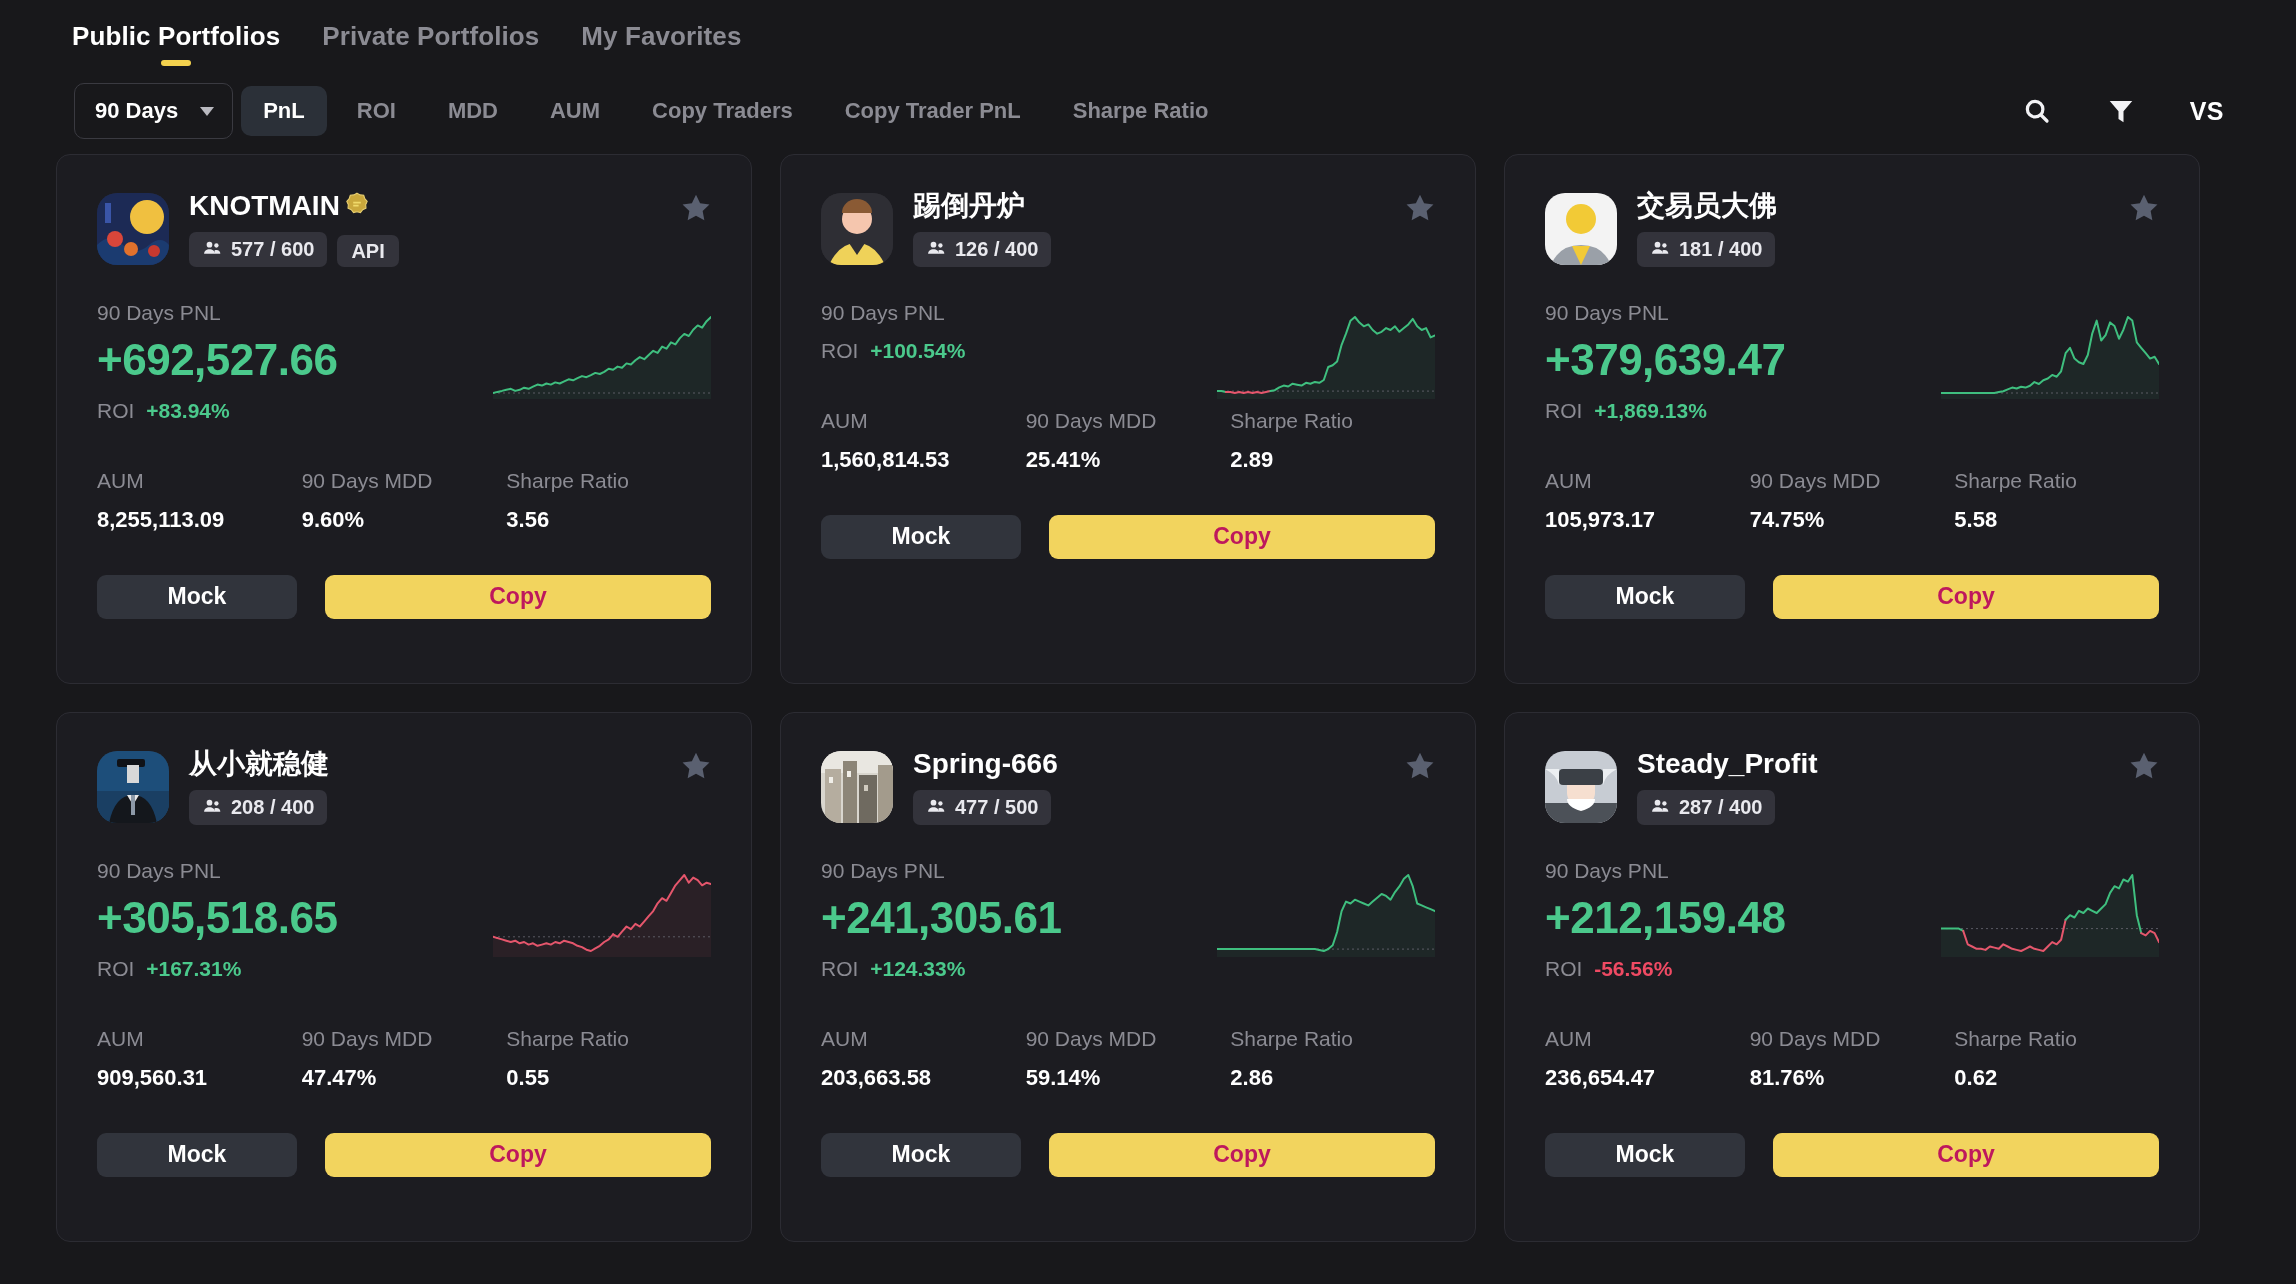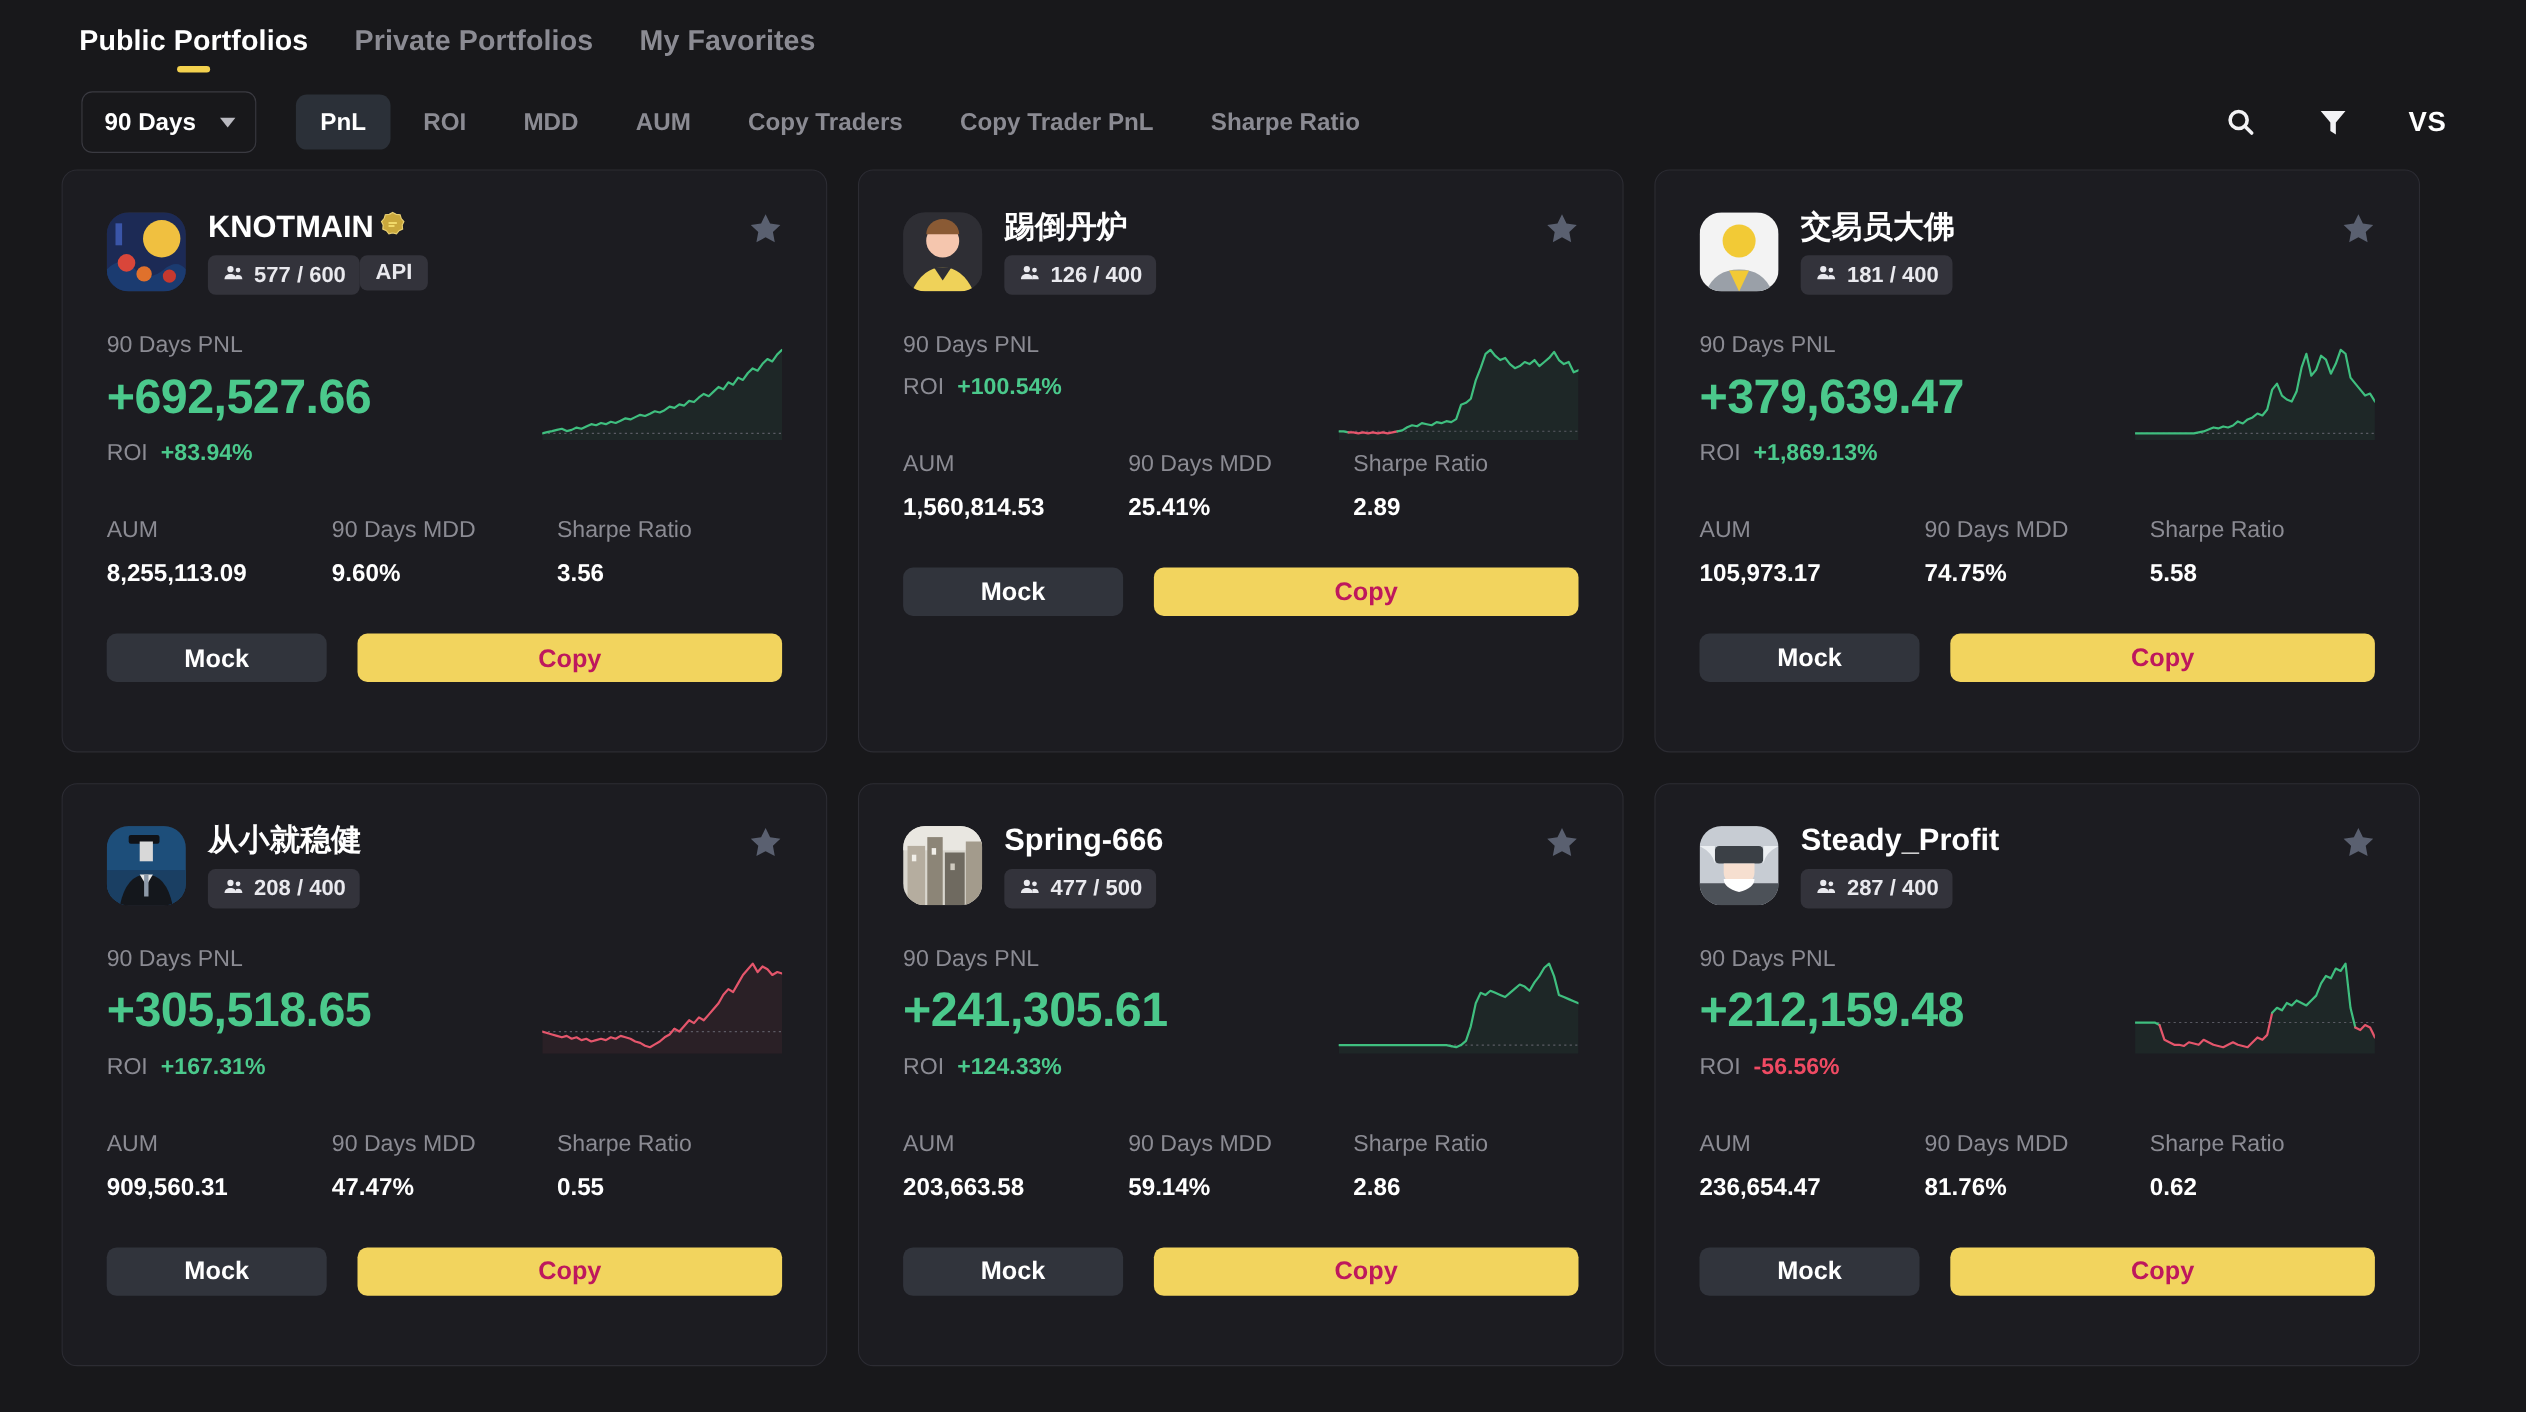--- a/index.html
+++ b/index.html
@@ -36,21 +36,21 @@
   .range-select {
     display: flex; align-items: center; gap: 22px;
     border: 1px solid #3a3a41; border-radius: 10px;
     height: 56px; padding: 0 18px 0 20px; color: #ffffff;
     font-size: 22px; font-weight: 700; cursor: pointer; background: transparent;
   }
   .caret {
     width: 0; height: 0; border-left: 7px solid transparent;
     border-right: 7px solid transparent; border-top: 9px solid #b9b9c0;
   }
-  .metrics { display: flex; align-items: center; gap: 8px; margin-left: 36px; }
+  .metrics { display: flex; align-items: center; gap: 8px; margin-left: 8px; }
   .metric {
     font-size: 22px; font-weight: 700; color: #8b8b93;
     padding: 12px 22px; border-radius: 10px; cursor: pointer; white-space: nowrap;
   }
   .metric.active { color: #ffffff; background: #2b3038; }
   .bar-actions {
     position: absolute; right: 72px; top: 50%; transform: translateY(-50%);
     display: flex; align-items: center; gap: 54px;
   }
   .icon-btn { cursor: pointer; display: flex; align-items: center; justify-content: center; }
@@ -69,21 +69,21 @@
 
   
   .card-head { display: flex; align-items: flex-start; gap: 20px; }
   .avatar {
     width: 72px; height: 72px; border-radius: 20px; overflow: hidden;
     flex: 0 0 72px; position: relative; background: #2a2a30; margin-top: 4px;
   }
   .names { display: flex; flex-direction: column; gap: 10px; padding-top: 2px; }
   .name-row { display: flex; align-items: center; gap: 4px; }
   .trader-name { font-size: 28px; font-weight: 700; color: #ffffff; line-height: 1.1; }
-  .badges { display: flex; align-items: flex-start; }
+  .badges { display: flex; align-items: flex-end; gap: 10px; }
   .badge {
     display: inline-flex; align-items: center; gap: 9px;
     background: #33333b; color: #e9e9ee; font-size: 20px; font-weight: 700;
     border-radius: 7px; padding: 6px 13px; line-height: 1;
   }
   .badge.api { padding: 6px 14px; }
   .star {
     position: absolute; top: 36px; right: 38px; cursor: pointer;
   }
 

